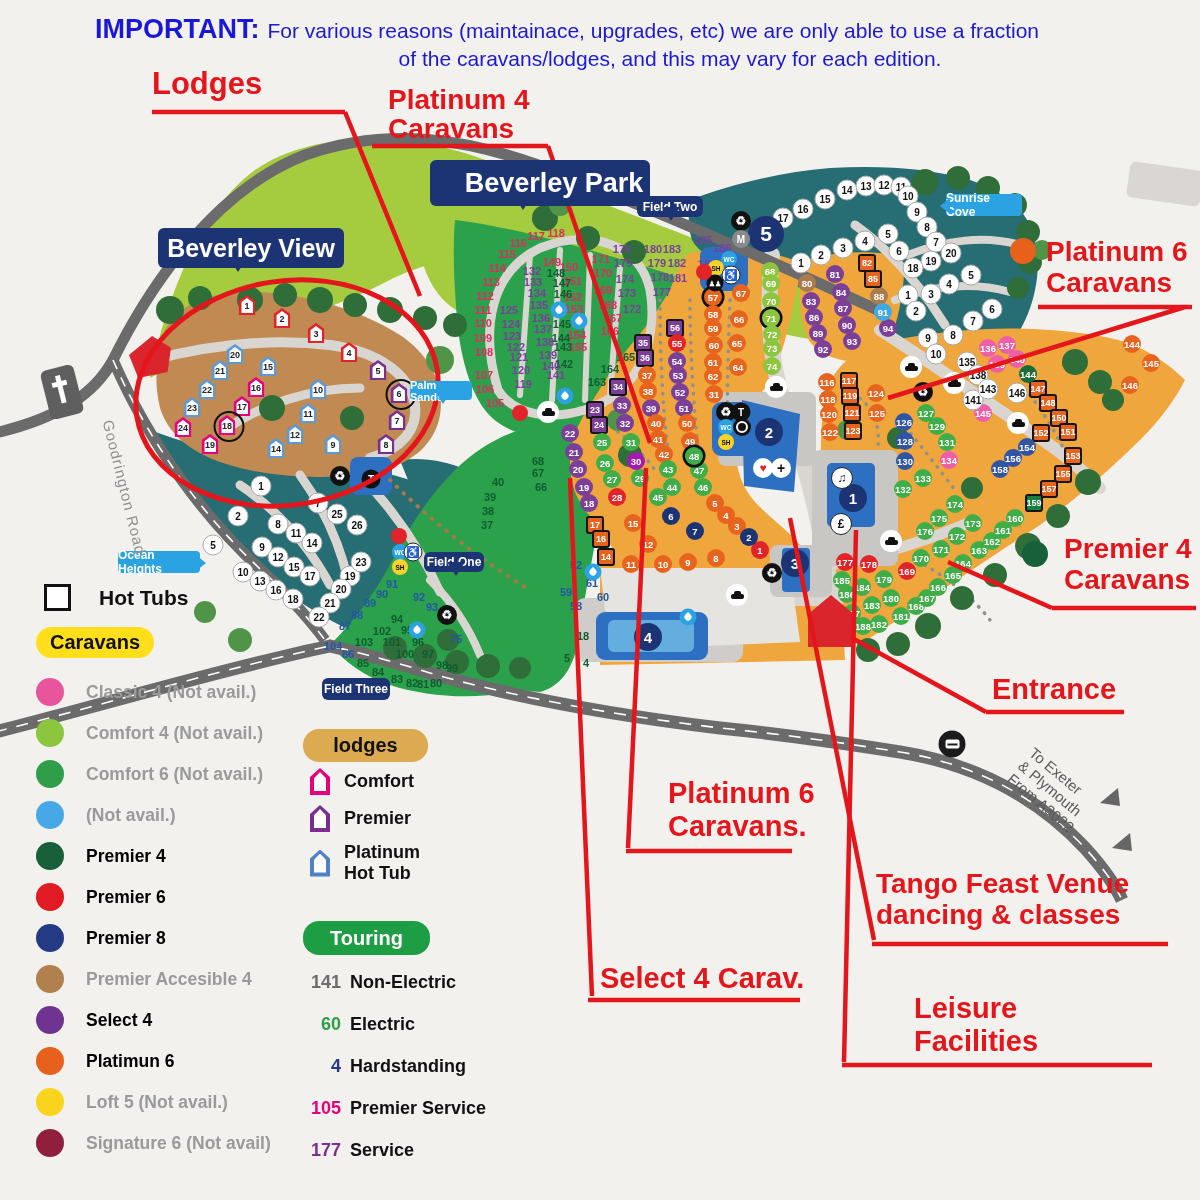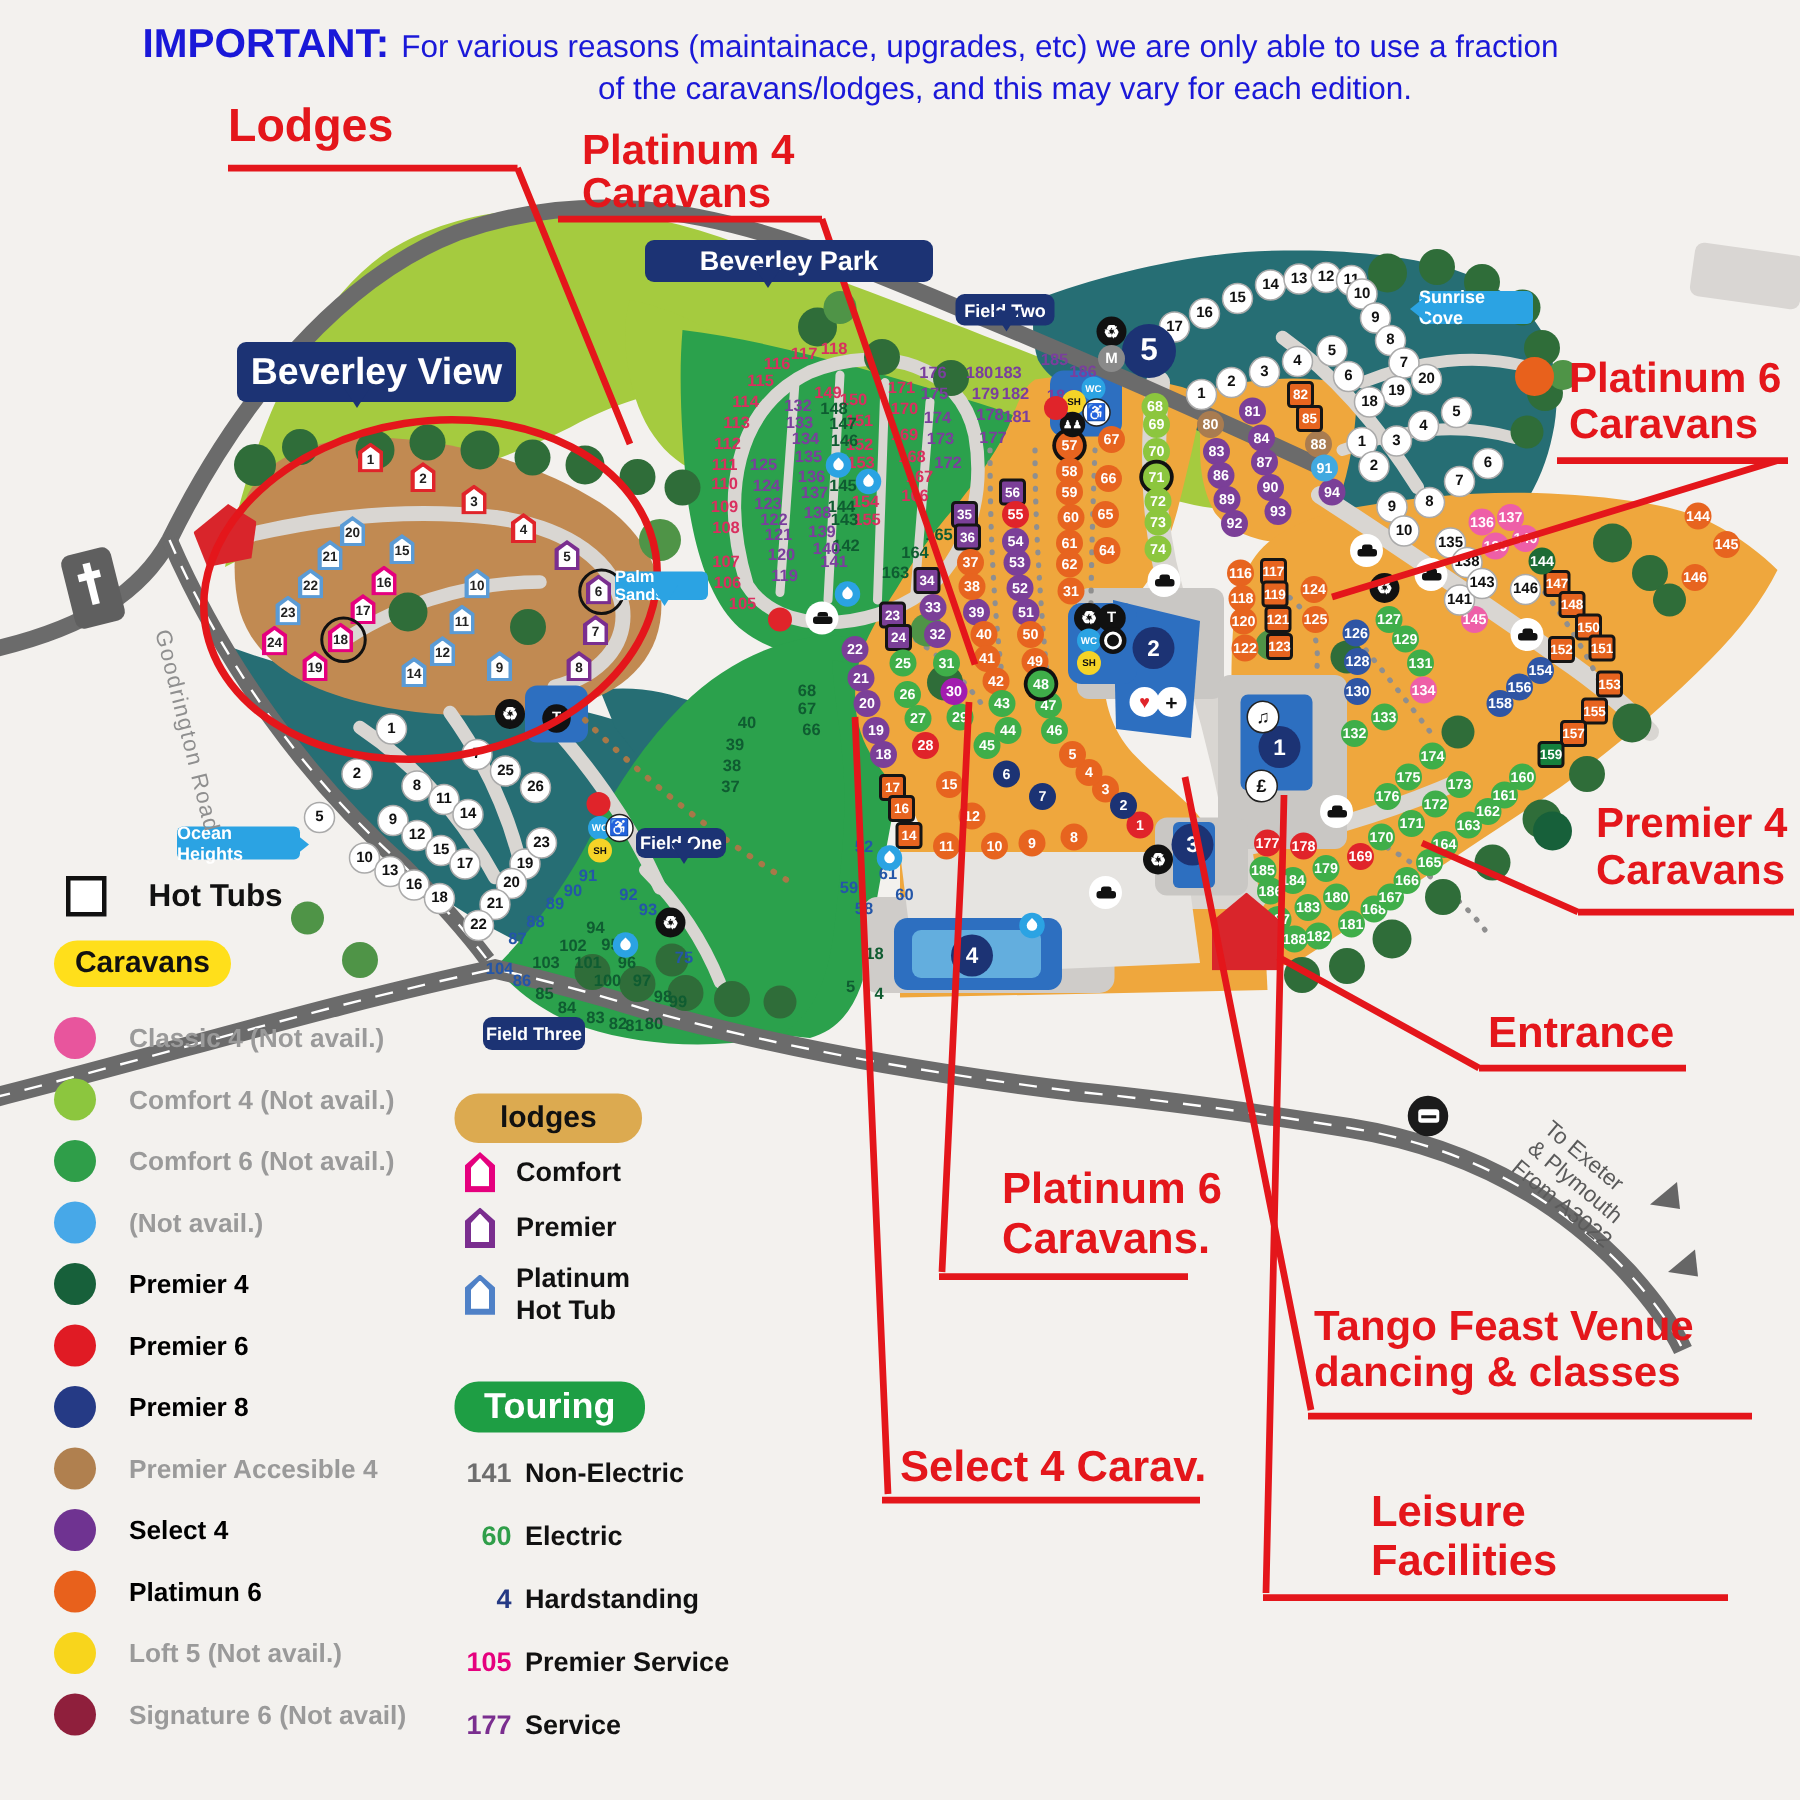--- a/index.html
+++ b/index.html
@@ -27,39 +27,39 @@
   #dot-plat6{left:1010px;top:238px;background:#e8611c;}
   #dot-prem4{left:1022px;top:541px;background:#17603a;}
   
   .banner{position:absolute;color:#fff;font-weight:bold;display:flex;align-items:center;justify-content:center;border-radius:6px;}
   .banner:after{content:"";position:absolute;}
   .navy{background:#1c3374;--c:#1c3374;}
   .lblue{background:#2ba3e3;--c:#2ba3e3;border-radius:4px;}
   .pt-b:after{left:38%;bottom:-13px;border:9px solid transparent;border-top:14px solid var(--c);}
   .pt-r:after{right:-14px;top:4px;border:8px solid transparent;border-left:10px solid var(--c);}
   .pt-l:after{left:-14px;top:4px;border:8px solid transparent;border-right:10px solid var(--c);}
-  #bn-park{left:430px;top:160px;width:192px;height:28px;font-size:18px;}
+  #bn-park{left:430px;top:160px;width:192px;height:46px;font-size:27px;padding-left:28px;}
   #bn-view{left:158px;top:228px;width:186px;height:40px;font-size:25px;}
   #bn-f2{left:637px;top:196px;width:66px;height:21px;font-size:12px;}
   #bn-f1{left:424px;top:552px;width:60px;height:20px;font-size:12px;}
   #bn-f3{left:322px;top:678px;width:68px;height:22px;font-size:12px;}
   #bn-sunrise{left:946px;top:194px;width:76px;height:22px;font-size:12px;}
   #bn-palm{left:410px;top:381px;width:62px;height:19px;font-size:11px;}
   #bn-ocean{left:118px;top:551px;width:82px;height:22px;font-size:12px;}
   
   #rd-good{left:116px;top:418px;color:#8f8f8f;font-size:15px;letter-spacing:1px;transform:rotate(76deg);transform-origin:0 0;}
   #rd-exe{left:1037px;top:744px;color:#5a5a5a;font-size:15px;line-height:17px;transform:rotate(40deg);transform-origin:0 0;text-align:left;}
   
   #hot{left:44px;top:584px;display:flex;align-items:center;gap:28px;}
   #hot .sq{width:21px;height:21px;background:#fff;border:3.5px solid #111;}
   #hot .tx{font-size:21px;font-weight:bold;color:#111;}
   .pill{position:absolute;display:flex;align-items:center;justify-content:center;font-weight:bold;border-radius:16px;}
   #pill-car{left:36px;top:627px;width:118px;height:31px;background:#ffdf1b;color:#111;font-size:20px;}
   #pill-lod{left:303px;top:729px;width:125px;height:33px;background:#dcaa50;color:#111;font-size:20px;}
-  #pill-tour{left:303px;top:921px;width:127px;height:34px;background:#1e9e44;color:#fff;font-size:24px;}
+  #pill-tour{left:303px;top:921px;width:127px;height:34px;background:#1e9e44;color:#fff;font-size:20px;}
   #leg-car{left:36px;top:678px;display:flex;flex-direction:column;gap:13px;}
   #leg-car .row{display:flex;align-items:center;gap:22px;height:28px;}
   #leg-car .c{width:28px;height:28px;border-radius:50%;flex:0 0 auto;}
   #leg-car .l{font-size:17.5px;font-weight:bold;}
   #leg-lod{left:310px;top:768px;display:flex;flex-direction:column;gap:10px;}
   #leg-lod .row{display:flex;align-items:center;gap:14px;}
   .houseL{width:20px;height:27px;clip-path:polygon(50% 0,100% 33%,100% 100%,0 100%,0 33%);position:relative;}
   .houseL i{position:absolute;left:4px;top:4px;right:4px;bottom:4px;background:#fff;clip-path:polygon(50% 0,100% 33%,100% 100%,0 100%,0 33%);}
   #leg-lod .l{font-size:18px;font-weight:bold;color:#111;line-height:21px;}
   #leg-tour{left:303px;top:972px;display:flex;flex-direction:column;gap:16px;}

